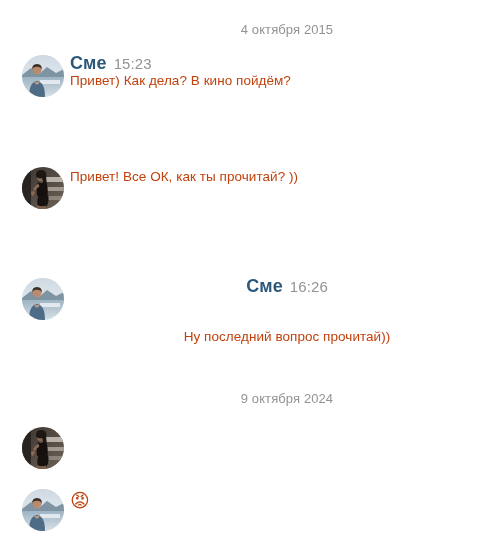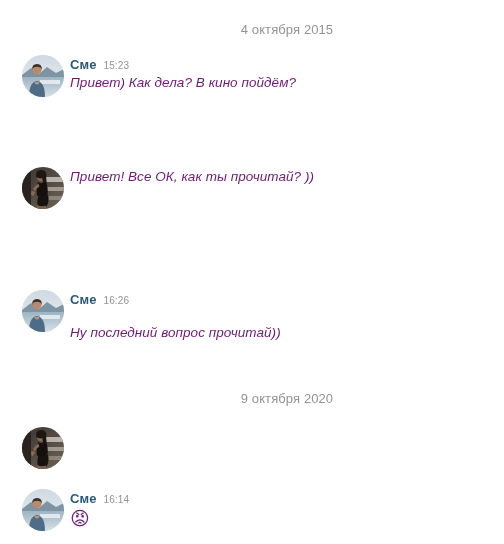--- a/index.html
+++ b/index.html
@@ -63,41 +63,40 @@
     padding-top: 1px;
   }
 
   .msg-head {
     line-height: 15px;
     white-space: nowrap;
     margin-bottom: 1px;
   }
   .author {
     color: #2b587a;
-    font-size: 13px;
+    font-size: 18px;
     font-weight: bold;
     letter-spacing: 0.1px;
   }
   .time {
     color: #939393;
-    font-size: 10px;
+    font-size: 15px;
     margin-left: 7px;
     letter-spacing: 0.1px;
   }
 
   .text {
-    color: #701a75;
+    color: #c2410c;
     font-size: 13.5px;
     line-height: 18px;
     letter-spacing: 0.05px;
     white-space: pre-wrap;
     word-wrap: break-word;
-    font-style: italic;
-  }
-  .text.stacked { margin-top: 16px; }
+  }
+  .text.stacked { margin-top: 34px; }
 
   .emoji-line {
     font-size: 14px;
     line-height: 20px;
   }
   .emoji {
     font-size: 15px;
     vertical-align: -2px;
   }
   .emoji-only {
@@ -177,21 +176,21 @@
           <path d="M15 38 q5 2 9 0.6 l0 3.4 l-9.4 0 Z" fill="#7d604a"></path>
         </svg>
       </div>
     </div>
     <div class="body-cell">
       <div class="text">Привет! Все ОК, как ты прочитай? ))</div>
     </div>
   </div>
 
 
-  <div class="abs msg" style="top:290px;">
+  <div class="abs msg" style="top:278px;text-align:center;">
     <div class="avatar-cell">
       <div class="avatar">
         <svg viewBox="0 0 42 42" xmlns="http://www.w3.org/2000/svg">
           <rect x="0" y="0" width="42" height="42" fill="url(#sky1)"></rect>
           <path d="M0 20 L9 13 L17 19 L25 12 L34 18 L42 14 L42 23 L0 23 Z" fill="#6d8697" opacity="0.85"></path>
           <rect x="0" y="22" width="42" height="20" fill="url(#water1)"></rect>
           <rect x="18" y="25" width="20" height="4" fill="#eef3f6" opacity="0.8"></rect>
           <ellipse cx="15" cy="14.5" rx="4.6" ry="5" fill="#b98a6e"></ellipse>
           <path d="M10.2 15 q-0.6 -6 4.8 -6 q5.4 0 4.8 6 q-0.6 -3.2 -4.8 -3.2 q-4.2 0 -4.8 3.2 Z" fill="#3c3128"></path>
           <path d="M7 42 q0 -15 8 -16 q8 1 8 16 Z" fill="#4f6c86"></path>
@@ -201,21 +200,21 @@
     </div>
     <div class="body-cell">
       <div class="msg-head">
         <span class="author">Сме</span><span class="time">16:26</span>
       </div>
       <div class="text stacked">Ну последний вопрос прочитай))</div>
     </div>
   </div>
 
   <div class="abs" style="top:391px;">
-    <div class="date-sep">9 октября 2020</div>
+    <div class="date-sep">9 октября 2024</div>
   </div>
 
   <div class="abs msg" style="top:427px;">
     <div class="avatar-cell">
       <div class="avatar">
         <svg viewBox="0 0 42 42" xmlns="http://www.w3.org/2000/svg">
           <rect x="0" y="0" width="42" height="42" fill="url(#wall1)"></rect>
           <rect x="20" y="10" width="22" height="5" fill="#cdc6bd" opacity="0.85"></rect>
           <rect x="22" y="20" width="20" height="4" fill="#b9b2a8" opacity="0.75"></rect>
           <rect x="24" y="29" width="18" height="4" fill="#a8a096" opacity="0.6"></rect>
@@ -242,20 +241,17 @@
           <rect x="0" y="22" width="42" height="20" fill="url(#water1)"></rect>
           <rect x="18" y="25" width="20" height="4" fill="#eef3f6" opacity="0.8"></rect>
           <ellipse cx="15" cy="14.5" rx="4.6" ry="5" fill="#b98a6e"></ellipse>
           <path d="M10.2 15 q-0.6 -6 4.8 -6 q5.4 0 4.8 6 q-0.6 -3.2 -4.8 -3.2 q-4.2 0 -4.8 3.2 Z" fill="#3c3128"></path>
           <path d="M7 42 q0 -15 8 -16 q8 1 8 16 Z" fill="#4f6c86"></path>
           <path d="M12.4 26 q2.6 2.4 5.2 0 q-0.4 3.6 -2.6 3.6 q-2.2 0 -2.6 -3.6 Z" fill="#c49a7e"></path>
         </svg>
       </div>
     </div>
     <div class="body-cell">
-      <div class="msg-head">
-        <span class="author">Сме</span><span class="time">16:14</span>
-      </div>
       <div class="text"><span class="emoji-only">😡</span></div>
     </div>
   </div>
 
 </div>
 
 </body></html>

